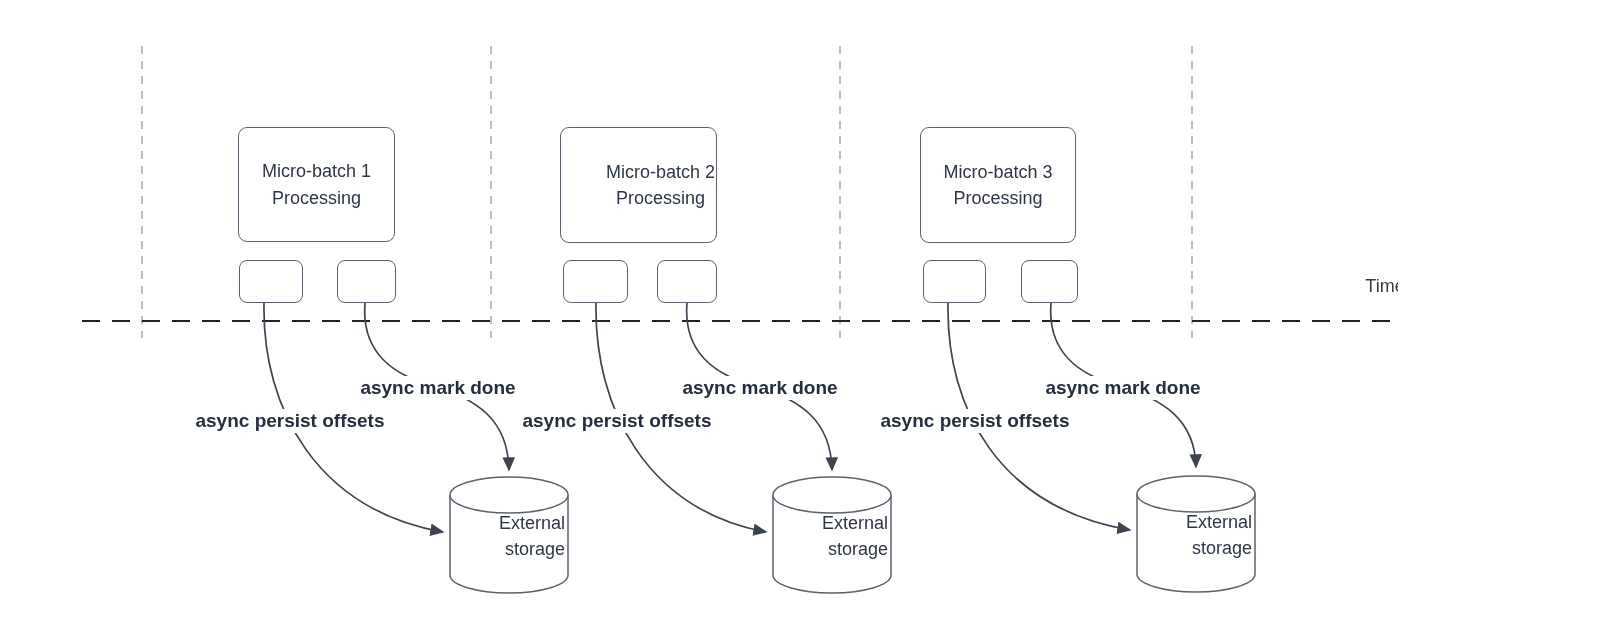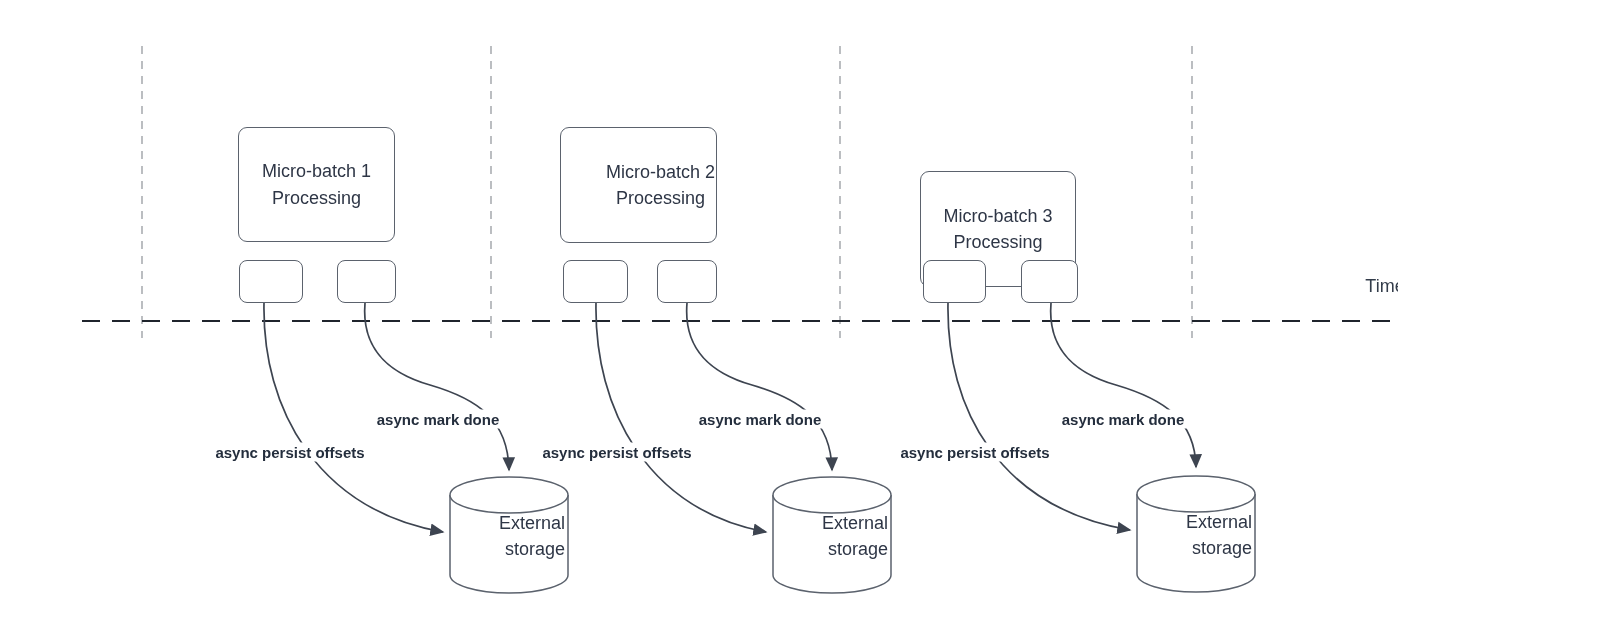--- a/index.html
+++ b/index.html
@@ -71,28 +71,27 @@
   .sub-box {
     position: absolute;
     background: #ffffff;
     border: 1.4px solid var(--node-border);
     border-radius: 8px;
     z-index: 2;
   }
   .arrow-label {
     position: absolute;
     transform: translate(-50%, -50%);
-    font-size: 15px;
+    font-size: 19px;
     font-weight: bold;
     color: #242e3d;
     background: #ffffff;
     padding: 1px 4px;
     white-space: nowrap;
     z-index: 3;
-    margin-top: 31px;
   }
   .storage-label {
     position: absolute;
     transform: translate(-50%, -50%);
     width: 112px;
     text-align: right;
     white-space: pre-line;
     font-size: 18px;
     line-height: 1.45;
     color: var(--text-primary);
@@ -164,21 +163,21 @@
 
   <div class="process-box" style="left:560px; top:127px; width:157px; height:116px;padding-left:44px;">Micro-batch 2
 Processing</div>
   <div class="sub-box" style="left:563px; top:260px; width:65px; height:43px;"></div>
   <div class="sub-box" style="left:657px; top:260px; width:60px; height:43px;"></div>
   <div class="arrow-label" style="left:617px; top:421px;">async persist offsets</div>
   <div class="arrow-label" style="left:760px; top:388px;">async mark done</div>
   <div class="storage-label" style="left:832px; top:536px;">External
 storage</div>
 
-  <div class="process-box" style="left:920px; top:127px; width:156px; height:116px;margin-top:44px;">Micro-batch 3
+  <div class="process-box" style="left:920px; top:127px; width:156px; height:116px;">Micro-batch 3
 Processing</div>
   <div class="sub-box" style="left:923px; top:260px; width:63px; height:43px;"></div>
   <div class="sub-box" style="left:1021px; top:260px; width:57px; height:43px;"></div>
   <div class="arrow-label" style="left:975px; top:421px;">async persist offsets</div>
   <div class="arrow-label" style="left:1123px; top:388px;">async mark done</div>
   <div class="storage-label" style="left:1196px; top:535px;">External
 storage</div>
 
   <div class="time-label" style="left:1385px; top:271px;">Time</div>
 

